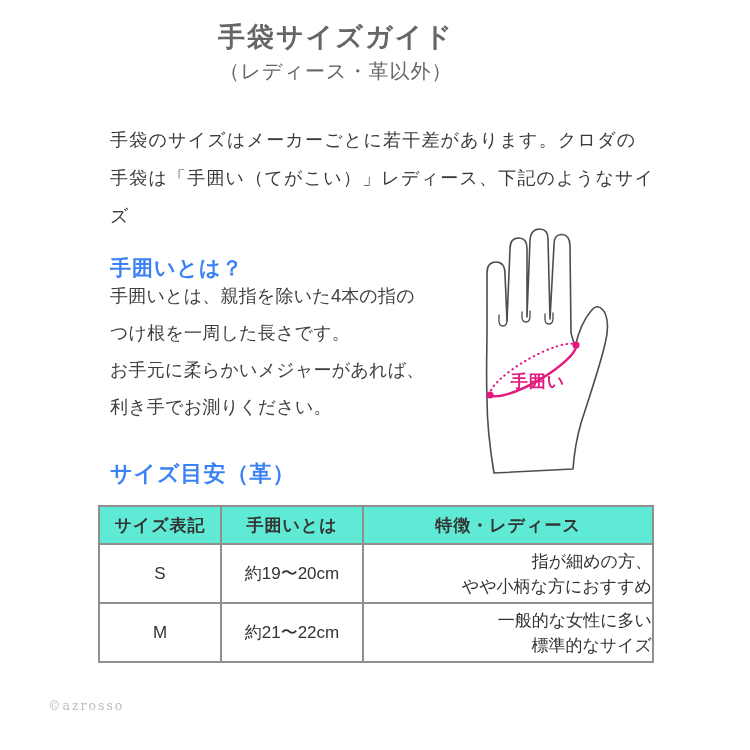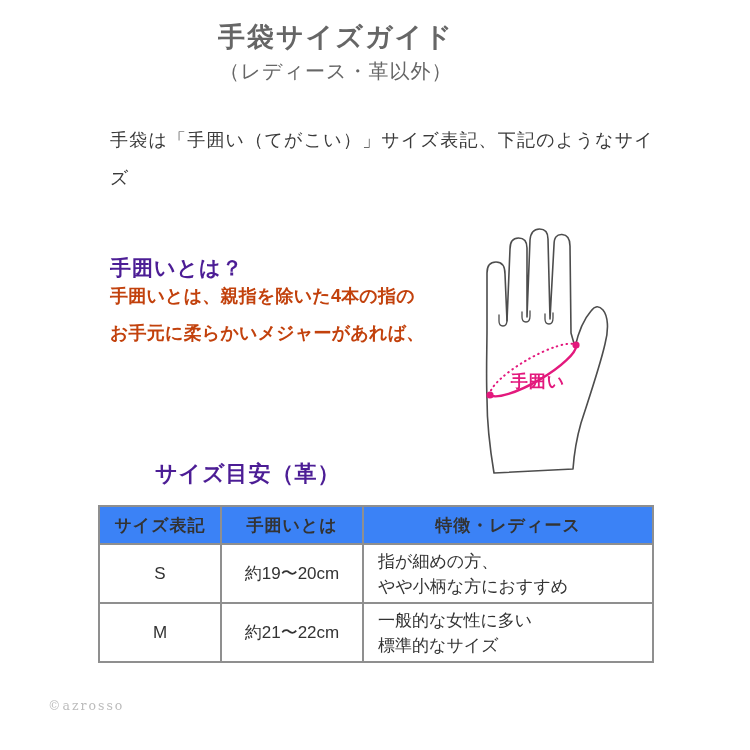--- a/index.html
+++ b/index.html
@@ -5,61 +5,64 @@
   html,body{margin:0;padding:0;background:#fff;}
   .page{
     position:relative;width:750px;height:750px;background:#ffffff;overflow:hidden;
     font-family:"Liberation Sans","DejaVu Sans",sans-serif;color:#333;
   }
   .header{position:absolute;top:20px;left:0;width:672px;text-align:center;color:#666;}
   .title{font-size:27px;font-weight:bold;letter-spacing:2px;line-height:34px;margin:0;}
   .subtitle{font-size:20px;font-weight:normal;letter-spacing:1px;line-height:28px;margin-top:3px;}
   .intro{position:absolute;left:110px;top:121px;width:545px;font-size:18px;letter-spacing:1.2px;line-height:38px;color:#3a3a3a;}
   .intro span{display:block;}
-  .sec-heading{position:absolute;left:110px;font-size:21px;font-weight:bold;color:#4c1d95;letter-spacing:1px;margin:0;}
+  .sec-heading{position:absolute;left:110px;font-size:21px;font-weight:bold;color:#3b82f6;letter-spacing:1px;margin:0;}
   .tegakoi-heading{top:254px;}
-  .tegakoi-text{position:absolute;left:110px;top:278px;width:360px;font-size:18px;line-height:37px;color:#c2410c;letter-spacing:0.2px;font-weight:bold;}
+  .tegakoi-text{position:absolute;left:110px;top:278px;width:360px;font-size:18px;line-height:37px;color:#404040;letter-spacing:0.2px;}
   .tegakoi-text span{display:block;}
   .hand-wrap{position:absolute;left:474px;top:221px;width:148px;height:262px;}
-  .size-heading{top:459px;font-size:22px;margin-left:45px;}
+  .size-heading{top:459px;font-size:22px;}
   .size-table{
     position:absolute;left:98px;top:505px;width:554px;
     border-collapse:collapse;table-layout:fixed;font-size:17px;color:#333;
   }
   .size-table th,.size-table td{border:2px solid #8f8f8f;padding:0;vertical-align:middle;}
   .size-table thead tr{height:38px;}
   .size-table tbody tr{height:59px;}
-  .size-table th{font-weight:bold;text-align:center;letter-spacing:1px;background:#3b82f6;}
+  .size-table th{font-weight:bold;text-align:center;letter-spacing:1px;background:#5eead4;}
   .cell-center{text-align:center;}
-  .cell-left{text-align:left;padding-left:14px !important;line-height:25px;}
+  .cell-left{text-align:right;padding-left:14px !important;line-height:25px;}
   .cell-left div{white-space:nowrap;}
   .watermark{
     position:absolute;left:36px;top:698px;font-family:"DejaVu Serif","Liberation Serif",serif;
     font-size:12.5px;color:#bcbcbc;letter-spacing:2px;margin-left:12px;
   }
 </style>
 </head>
 <body>
 
 <div class="page">
 
   <div class="header">
     <h1 class="title">手袋サイズガイド</h1>
     <div class="subtitle">（レディース・革以外）</div>
   </div>
 
   <div class="intro">
-    <span>手袋は「手囲い（てがこい）」サイズ表記、下記のようなサイズ</span>
+    <span>手袋のサイズはメーカーごとに若干差があります。クロダの</span>
+    <span>手袋は「手囲い（てがこい）」レディース、下記のようなサイズ</span>
   </div>
 
   <h2 class="sec-heading tegakoi-heading">手囲いとは？</h2>
 
   <div class="tegakoi-text">
     <span>手囲いとは、親指を除いた4本の指の</span>
+    <span>つけ根を一周した長さです。</span>
     <span>お手元に柔らかいメジャーがあれば、</span>
+    <span>利き手でお測りください。</span>
   </div>
 
   <div class="hand-wrap">
     <svg width="148" height="262" viewBox="0 0 148 262" xmlns="http://www.w3.org/2000/svg">
 
       <g fill="#ffffff" stroke="#4d4d4d" stroke-width="1.6" stroke-linejoin="round" stroke-linecap="round">
         <path d="M 20,252
                  C 16,228 13,202 13,178
                  C 12,152 13,128 13,108
                  L 13,52

